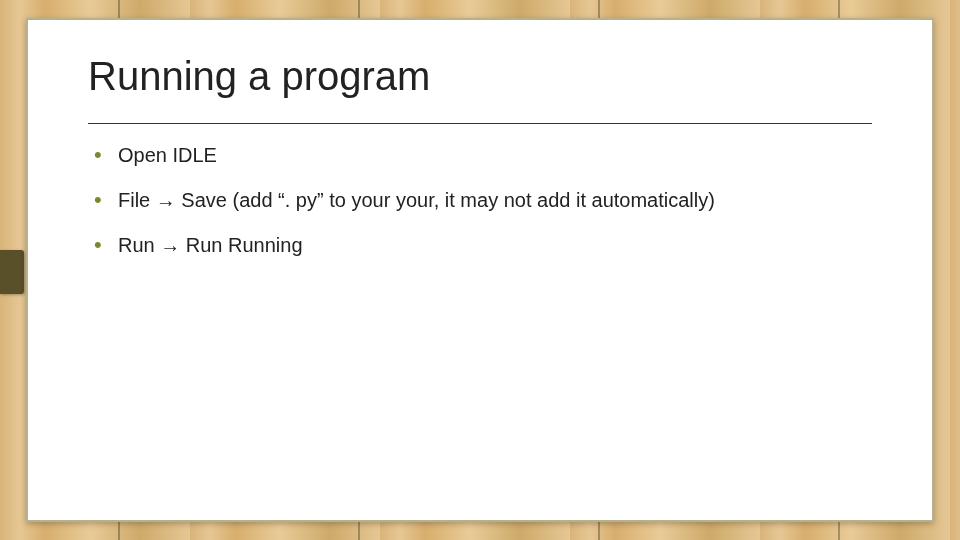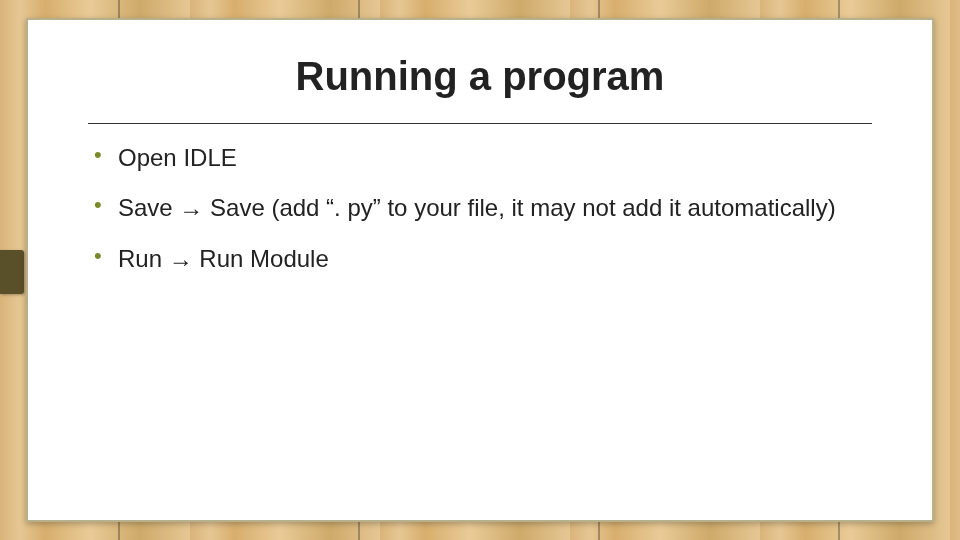--- a/index.html
+++ b/index.html
@@ -56,40 +56,40 @@
     top: 250px;
     width: 24px;
     height: 44px;
     background: #59502a;
     border-top-right-radius: 3px;
     border-bottom-right-radius: 3px;
     box-shadow: 1px 1px 3px rgba(0,0,0,0.3);
   }
   h1.title {
     margin: 0;
-    text-align: center;
-    font-weight: 700;
+    text-align: left;
+    font-weight: 400;
     font-size: 40px;
     color: #222;
   }
   .rule {
     margin: 24px 0 18px 0;
     border: none;
     border-top: 1.5px solid #333;
   }
   ul.bullets {
     list-style: none;
     margin: 0;
     padding: 0;
   }
   ul.bullets li {
     position: relative;
     padding-left: 30px;
     margin: 0 0 18px 0;
-    font-size: 24px;
+    font-size: 20px;
     color: #222;
     line-height: 1.35;
   }
   ul.bullets li::before {
     content: "•";
     position: absolute;
     left: 6px;
     top: 0;
     color: #7a8a2a; 
     font-size: 22px;
@@ -102,20 +102,20 @@
 <div class="stage">
   <div class="tab-left"></div>
   <div class="card">
     <h1 class="title">Running a program</h1>
     <hr class="rule">
     <ul class="bullets">
       <li>
         <span>Open IDLE</span>
       </li>
       <li>
-        <span>Save → Save (add “. py” to your file, it may not add it automatically)</span>
+        <span>File → Save (add “. py” to your your, it may not add it automatically)</span>
       </li>
       <li>
-        <span>Run → Run Module</span>
+        <span>Run → Run Running</span>
       </li>
     </ul>
   </div>
 </div>
 
 </body></html>

